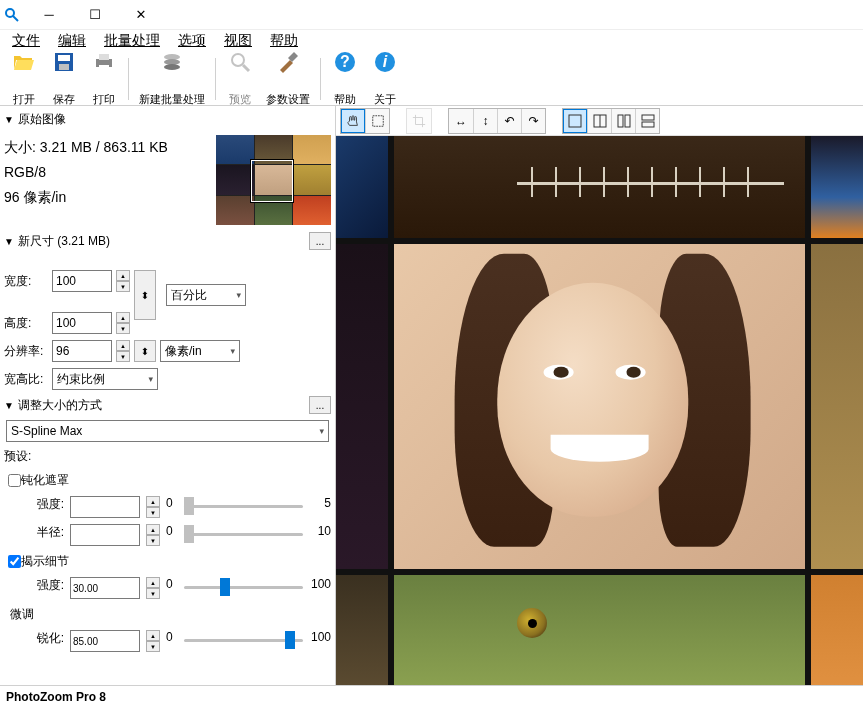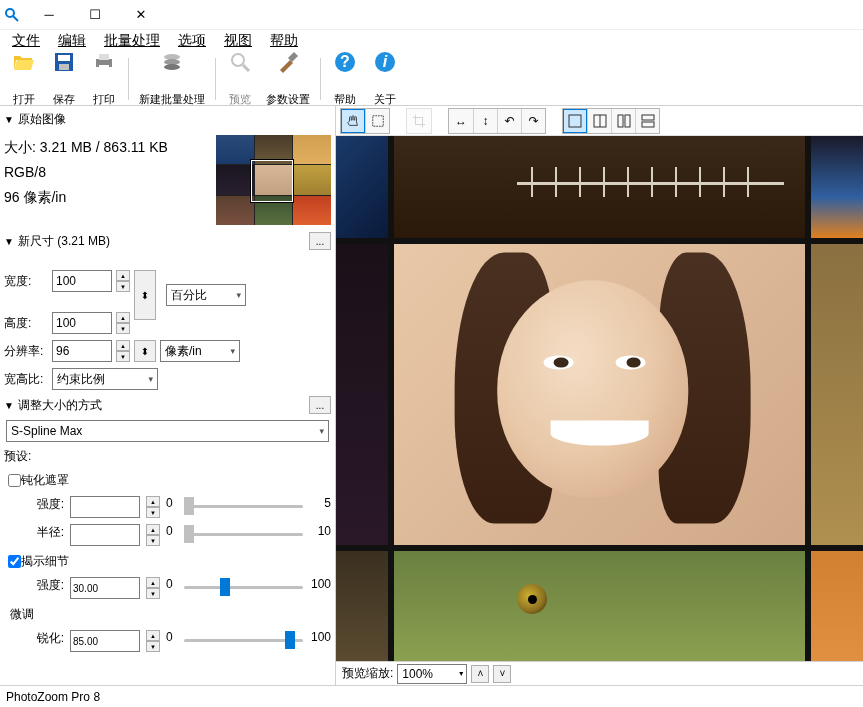--- a/index.html
+++ b/index.html
@@ -103,21 +103,21 @@
     .mouth{position:absolute;left:35%;top:62%;width:30%;height:9%;background:#fff;border-radius:0 0 60% 60%;}
     
     .frog-eye{position:absolute;width:30px;height:30px;border-radius:50%;background:radial-gradient(circle at 40% 40%,#d0b030,#8a7020 60%,#2a1808);left:30%;top:30%;}
     .frog-eye::after{content:"";position:absolute;left:35%;top:35%;width:30%;height:30%;background:#000;border-radius:50%;}
     
     .preview-bar { height: 24px; display: flex; align-items: center; padding: 0 6px; gap: 4px; border-top: 1px solid #d0d0d0; font-size: 12px; }
     .zoom-combo { width: 70px; height: 20px; border: 1px solid #7a7a7a; display:flex; align-items:center; padding: 0 16px 0 4px; position:relative; font-size:12px; }
     .zoom-combo::after{content:"▾";position:absolute;right:3px;font-size:8px;}
     .zoom-btn { width: 18px; height: 18px; border: 1px solid #adadad; background:#f0f0f0; display:flex;align-items:center;justify-content:center; font-size:10px; }
     
-    .statusbar { height: 22px; border-top: 1px solid #d0d0d0; display: flex; align-items: center; padding: 0 6px; font-size: 12px; }
+    .statusbar { height: 22px; border-top: 1px solid #d0d0d0; display: flex; align-items: center; padding: 0 6px; font-size: 12px; font-weight: bold; }
     
     input[type=checkbox]{width:13px;height:13px;}
   </style>
 </head>
 <body>
 
 <div class="titlebar">
   <span class="titlebar-icon">
     <svg viewBox="0 0 16 16">
         <circle cx="6" cy="6" r="4" fill="none" stroke="#0078d7" stroke-width="2"></circle>
@@ -470,26 +470,18 @@
         </div>
         <div class="pv-cell midR"></div>
         <div class="pv-cell botL"></div>
         <div class="pv-cell botM">
             <div class="frog-eye"></div>
           </div>
         <div class="pv-cell botR"></div>
       </div>
     </div>
 
-    <div class="preview-bar">
-      <span>预览缩放:</span>
-      <div class="zoom-combo">
-          <span>100%</span>
-        </div>
-      <div class="zoom-btn">˄</div>
-      <div class="zoom-btn">˅</div>
-    </div>
   </div>
 </div>
 
 <div class="statusbar">
   <span>PhotoZoom Pro 8</span>
 </div>
 
 </body></html>

